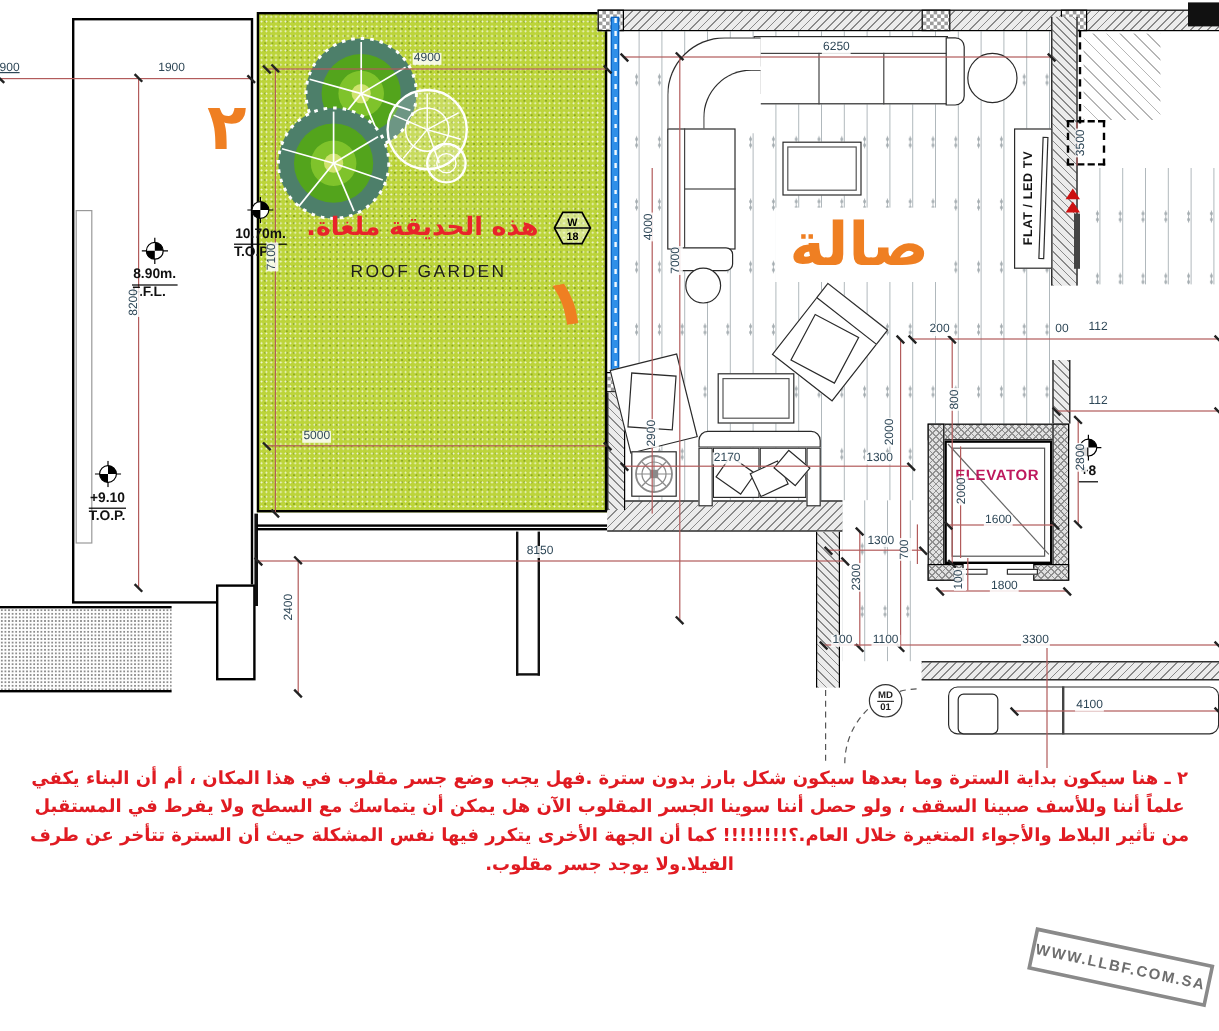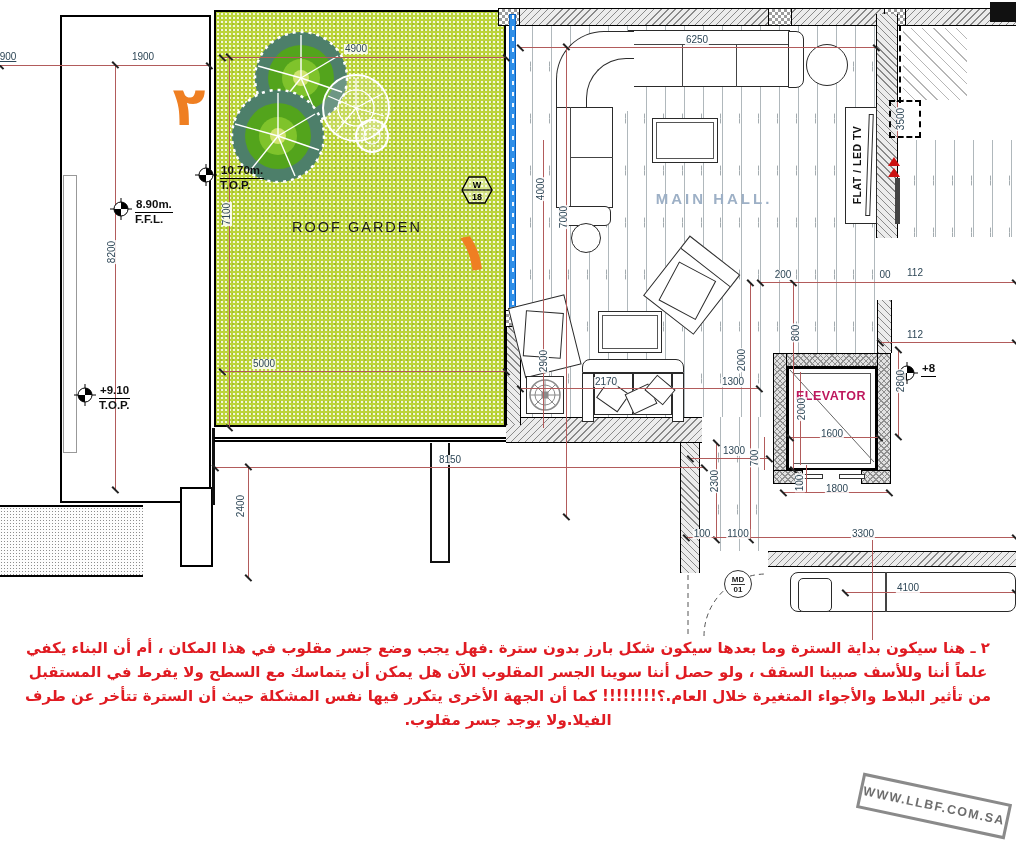--- a/index.html
+++ b/index.html
@@ -54,21 +54,21 @@
   .dl.v.tks::after{left:-4px;bottom:-1px;}
   .dim{position:absolute;transform:translate(-50%,-50%);font:10px "Liberation Sans",sans-serif;
        color:#2e4757;background:rgba(255,255,255,.85);padding:0 1px;line-height:1;white-space:nowrap;}
   .dim.rot{transform:translate(-50%,-50%) rotate(-90deg);}
 
   
   .fo{position:absolute;border:1.5px solid #2a2a2a;background:#fff;box-sizing:border-box;}
   .fl{position:absolute;background:#444;}
 
   
-  .lvl{position:absolute;display:flex;align-items:flex-start;gap:3px;}
+  .lvl{position:absolute;display:flex;align-items:center;gap:3px;flex-direction:column;}
   .lvl-txt{display:flex;flex-direction:column;font:bold 11.5px "Liberation Sans",sans-serif;color:#111;line-height:1.2;}
   .lvl-val{border-bottom:1.3px solid #000;padding:0 1px;}
 
   
   .ctr{position:absolute;transform:translate(-50%,-50%);white-space:nowrap;line-height:1;}
   .ar-note{font:bold 21px "DejaVu Sans",sans-serif;color:#e8242b;direction:rtl;}
   .roof{font:500 14.5px "Liberation Sans",sans-serif;color:#1c1c1c;letter-spacing:2px;}
   .hall-en{font:bold 15px "Liberation Sans",sans-serif;color:#9db0c6;letter-spacing:3px;}
   .hall-ar{font:bold 50px "DejaVu Sans",sans-serif;color:#ef7f22;background:#fff;padding:2px 12px;direction:rtl;}
   .num-or{font:bold 54px "DejaVu Sans",sans-serif;color:#ef7f22;}
@@ -339,20 +339,22 @@
           <circle cx="11" cy="11" r="7" fill="#fff" stroke="#000"></circle>
           <path d="M11 4 A7 7 0 0 1 18 11 L11 11 Z" fill="#000"></path>
           <path d="M11 18 A7 7 0 0 1 4 11 L11 11 Z" fill="#000"></path>
         </svg>
       <div class="lvl-txt">
           <span class="lvl-val">+8</span>
         </div>
     </div>
 
     <div class="ctr hall-en" style="left:714px;top:198px;">MAIN HALL.</div>
+    <div class="ctr hall-ar" style="left:716px;top:204px;">صالة</div>
+    <div class="ctr ar-note" style="left:352px;top:189px;">هذه الحديقة ملغاة.</div>
     <div class="ctr roof" style="left:357px;top:227px;">ROOF GARDEN</div>
     <div class="ctr num-or" style="left:472px;top:252px;transform:translate(-50%,-50%) rotate(-10deg);">١</div>
     <div class="ctr num-or" style="left:189px;top:106px;">٢</div>
     <div class="ctr elev" style="left:831px;top:396px;">ELEVATOR</div>
     <div class="ctr tvlbl" style="left:857px;top:165px;">FLAT / LED TV</div>
     <div class="mdtag" style="left:724px;top:570px;">
       <span>MD</span>
         <span>01</span>
     </div>
 

